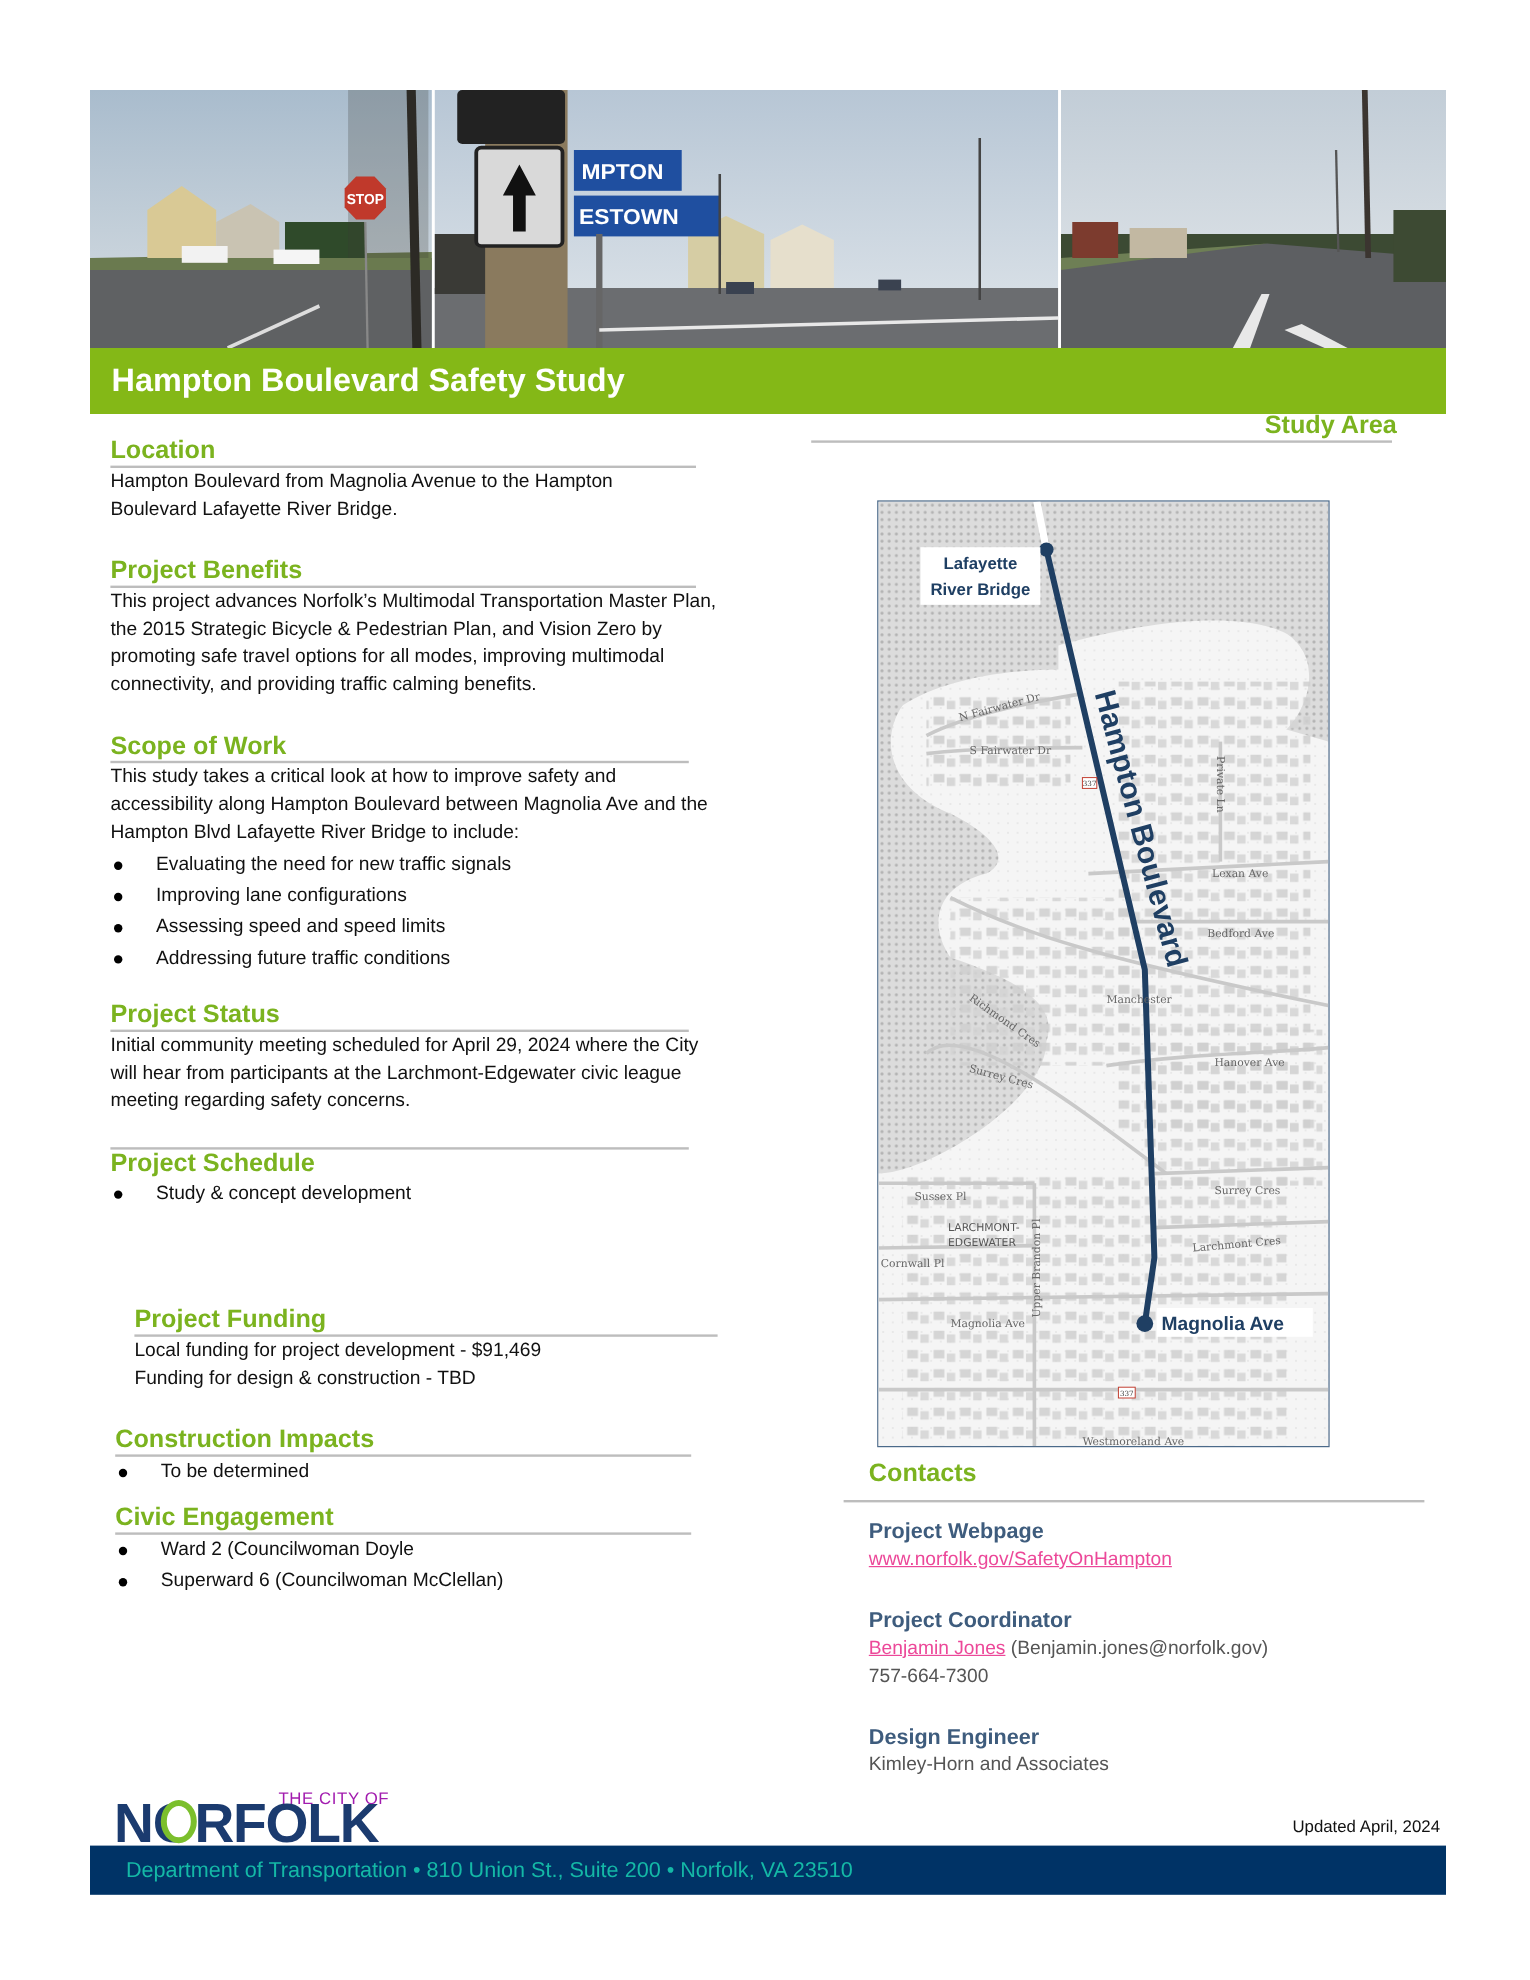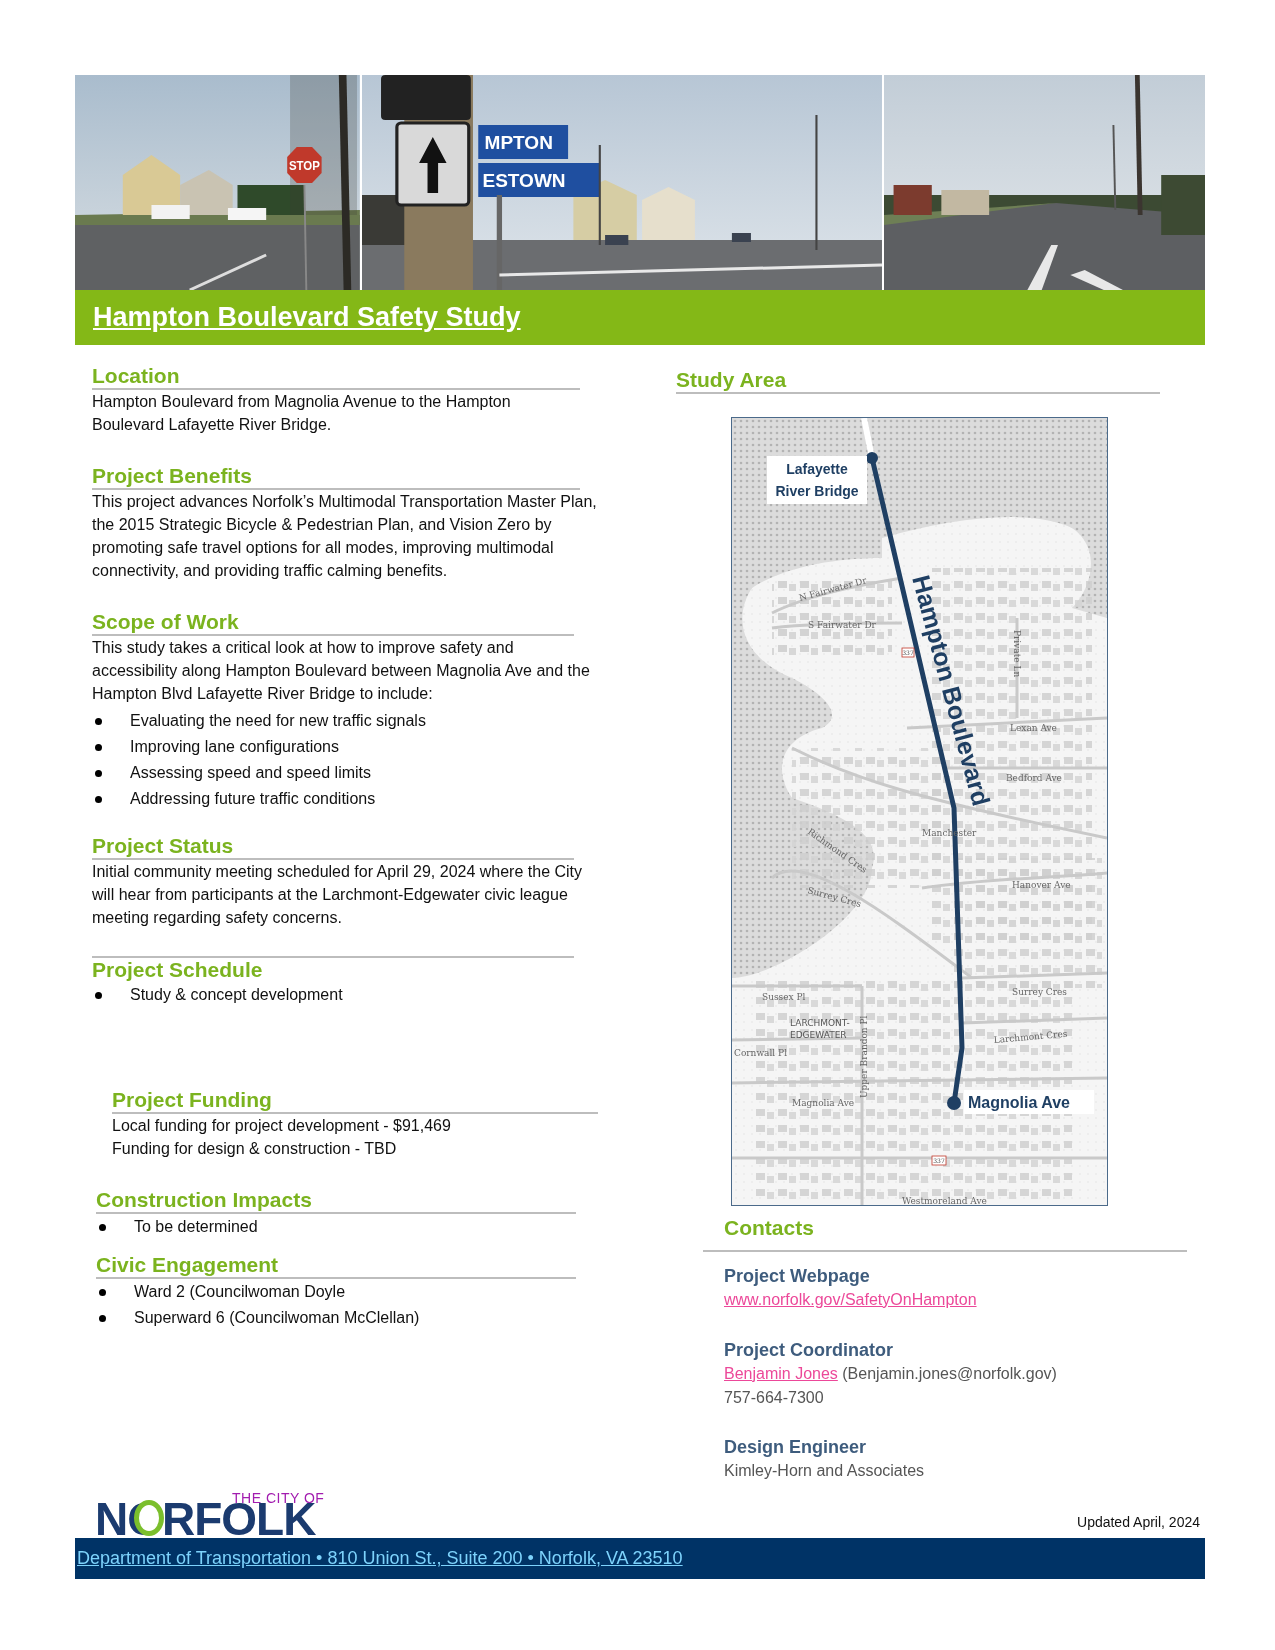--- a/index.html
+++ b/index.html
@@ -7,21 +7,21 @@
            font-family:"Liberation Sans", "DejaVu Sans", sans-serif; color:#111; }
     .abs { position:absolute; }
 
     
     .photos { left:75px; top:75px; width:1130px; height:215px; display:flex; gap:2px; background:#fff; }
     .photo { position:relative; height:215px; overflow:hidden; }
     .photo svg { display:block; width:100%; height:100%; }
 
     
     .titlebar { left:75px; top:290px; width:1130px; height:55px; background:#84b817; }
-    .titlebar h1 { margin:0; padding:0 16px 0 18px; line-height:55px; color:#fff; font-size:27px; font-weight:bold;text-decoration:underline; }
+    .titlebar h1 { margin:0; padding:0 16px 0 18px; line-height:55px; color:#fff; font-size:27px; font-weight:bold; }
 
     
     .sec-h { color:#7bb31f; font-weight:bold; font-size:21px; margin:0; line-height:24px; }
     .rule { height:2px; background:#bdbdbd; }
     .body-text { font-size:16px; line-height:23px; color:#111; }
     .bullets { list-style:none; margin:0; padding:0; }
     .bullets li { position:relative; padding-left:38px; font-size:16px; line-height:26px; }
     .bullets li::before { content:""; position:absolute; left:3px; top:10px; width:7px; height:7px; border-radius:50%; background:#000; }
     .subitem { padding-left:47px; font-size:16px; line-height:26px; }
     .subitem .arrow { display:inline-block; width:38px; }
@@ -29,21 +29,21 @@
     
     .map { left:731px; top:417px; width:375px; height:787px; border:1px solid #4b6a8a; overflow:hidden; background:#eeeeee; }
 
     
     .ct-h { color:#3e5c7d; font-weight:bold; font-size:18px; line-height:24px; }
     .ct-t { color:#555; font-size:16px; line-height:24px; }
     .ct-link { color:#ec4899; text-decoration:underline; }
 
     
     .footer-bar { left:75px; top:1538px; width:1130px; height:41px; background:#003366; }
-    .footer-bar span { color:#7dd3fc; font-size:18px; line-height:41px; padding-left:2px;text-decoration:underline; }
+    .footer-bar span { color:#14b8a6; font-size:18px; line-height:41px; padding-left:30px; }
   </style>
 </head>
 <body>
 
 <div class="abs photos">
 
   <div class="photo" style="width:298px">
     <svg viewBox="0 0 298 215" preserveAspectRatio="none">
       <defs>
           <linearGradient id="sky1" x1="0" y1="0" x2="0" y2="1">
@@ -180,21 +180,21 @@
 
 <div class="abs" style="left:96px; top:1253px; width:520px;">
   <h2 class="sec-h">Civic Engagement</h2>
   <div class="rule" style="width:480px"></div>
   <ul class="bullets">
     <li>Ward 2 (Councilwoman Doyle</li>
     <li>Superward 6 (Councilwoman McClellan)</li>
   </ul>
 </div>
 
-<div class="abs" style="left:676px; top:368px; width:488px;">
+<div class="abs" style="left:676px; top:343px; width:488px;text-align:right;">
   <h2 class="sec-h">Study Area</h2>
   <div class="rule" style="width:484px"></div>
 </div>
 
 <div class="abs map">
   <svg viewBox="0 0 375 787" width="375" height="787" font-family="DejaVu Serif, serif">
     <defs>
       <pattern id="dots" width="6" height="6" patternUnits="userSpaceOnUse">
         <rect width="6" height="6" fill="#dcdcdc"></rect>
         <circle cx="3" cy="3" r="1.3" fill="#b3b3b3"></circle>

